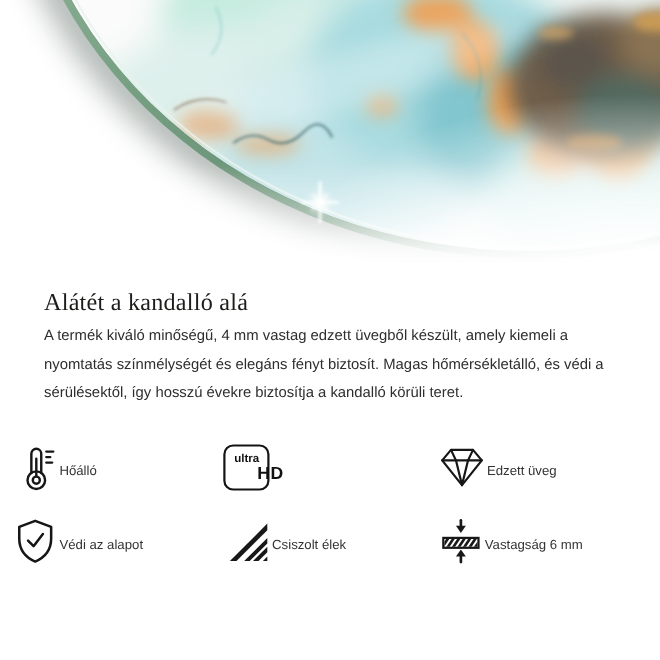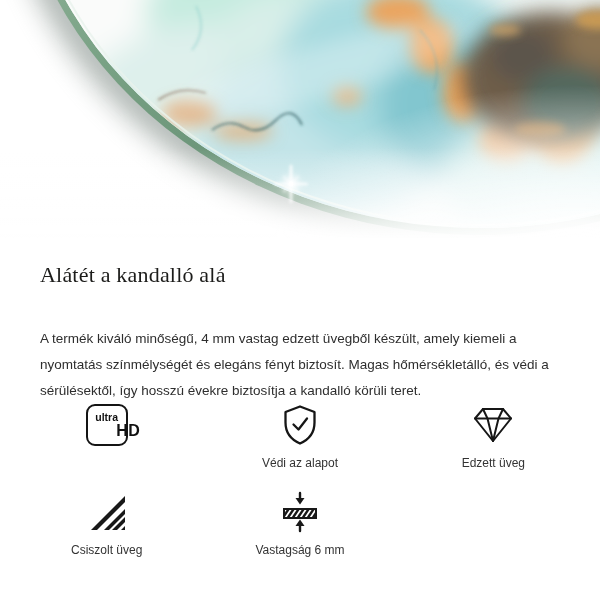--- a/index.html
+++ b/index.html
@@ -13,29 +13,29 @@
   .hero { position:absolute; top:0; left:0; width:600px; height:238px; }
   .hero svg { display:block; }
 
   .title {
     position:absolute; left:40px; top:246px;
     font-family:"Liberation Serif","DejaVu Serif",serif;
     font-weight:400; font-size:22px; line-height:37px;
     color:#1c1c1a; letter-spacing:0.2px; white-space:nowrap;margin-top:10px;
   }
   .desc {
-    position:absolute; left:40px; top:326px; width:540px;
+    position:absolute; left:40px; top:292px; width:540px;
     font-size:13.5px; line-height:26px; color:#2e2e2e;
   }
 
   .features {
     position:absolute; left:10px; top:400px; width:580px;
     display:grid; grid-template-columns:1fr 1fr 1fr; row-gap:17px;
   }
-  .feature { display:flex; flex-direction:column; align-items:center; }
+  .feature { display:flex; align-items:center; }
   .icon-box { height:50px; display:flex; align-items:center; justify-content:center; }
   .feature .label { margin-top:6px; font-size:12px; line-height:14px; color:#333333; }
 
   .uhd {
     width:42px; height:42px; border:2.5px solid #141414; border-radius:9px;
     display:flex; flex-direction:column; align-items:center; justify-content:center;
     color:#111111; background:#ffffff;
   }
   .uhd .t1 { font-size:10.5px; line-height:11px; font-weight:700; }
   .uhd .t2 { font-size:16px; line-height:16px; font-weight:700; letter-spacing:0.3px;margin-left:43px; }
@@ -150,62 +150,76 @@
   </figure>
 
   <h1 class="title">
     <span>Alátét a kandalló alá</span><br>
   </h1>
 
   <p class="desc">A termék kiváló minőségű, 4 mm vastag edzett üvegből készült, amely kiemeli a nyomtatás színmélységét és elegáns fényt biztosít. Magas hőmérsékletálló, és védi a sérülésektől, így hosszú évekre biztosítja a kandalló körüli teret.</p>
 
   <section class="features">
 
+    <div class="feature">
+      <div class="icon-box">
+        <svg width="44" height="44" viewBox="0 0 44 44" fill="none" stroke="#161616" stroke-width="2.2" stroke-linecap="round" stroke-linejoin="round">
+          <path d="M18.5 27 V9.5 a4.5 4.5 0 0 1 9 0 V27"></path>
+          <circle cx="23" cy="33.5" r="8"></circle>
+          <circle cx="23" cy="33.5" r="3.2"></circle>
+          <path d="M23 14 V29.5"></path>
+          <path d="M32 7.5 H38.5" stroke-width="2"></path>
+          <path d="M32 12.5 H35.8" stroke-width="2"></path>
+          <path d="M32 17.5 H37.5" stroke-width="2"></path>
+        </svg>
+      </div>
+      <div class="label">Hőálló</div>
+    </div>
 
     <div class="feature">
       <div class="icon-box">
         <div class="uhd">
           <span class="t1">ultra</span>
           <span class="t2">HD</span>
         </div>
       </div>
-    </div>
-
-    <div class="feature">
-      <div class="icon-box">
-        <svg width="44" height="44" viewBox="0 0 44 44" fill="none" stroke="#161616" stroke-width="2.3" stroke-linecap="round" stroke-linejoin="round">
-          <path d="M22 3.5 L36.5 9 V19.5 C36.5 30 30.5 36.8 22 40.5 C13.5 36.8 7.5 30 7.5 19.5 V9 Z"></path>
-          <path d="M15.5 21.5 L20.5 26.5 L29 15.5"></path>
-        </svg>
-      </div>
-      <div class="label">Védi az alapot</div>
     </div>
 
     <div class="feature">
       <div class="icon-box">
         <svg width="46" height="46" viewBox="0 0 46 46" fill="none" stroke="#161616" stroke-width="2" stroke-linecap="round" stroke-linejoin="round">
           <path d="M13 7 H33 L41 16.5 L23 39 L5 16.5 Z"></path>
           <path d="M5 16.5 H41"></path>
           <path d="M13 7 L17.5 16.5 L23 39"></path>
           <path d="M33 7 L28.5 16.5 L23 39"></path>
         </svg>
       </div>
       <div class="label">Edzett üveg</div>
     </div>
 
     <div class="feature">
       <div class="icon-box">
+        <svg width="44" height="44" viewBox="0 0 44 44" fill="none" stroke="#161616" stroke-width="2.3" stroke-linecap="round" stroke-linejoin="round">
+          <path d="M22 3.5 L36.5 9 V19.5 C36.5 30 30.5 36.8 22 40.5 C13.5 36.8 7.5 30 7.5 19.5 V9 Z"></path>
+          <path d="M15.5 21.5 L20.5 26.5 L29 15.5"></path>
+        </svg>
+      </div>
+      <div class="label">Védi az alapot</div>
+    </div>
+
+    <div class="feature">
+      <div class="icon-box">
         <svg width="44" height="44" viewBox="0 0 44 44" fill="#181818">
           <path d="M6 40 L40 6 L40 12 L12 40 Z"></path>
           <path d="M19 40 L40 19 L40 24 L24 40 Z"></path>
           <path d="M27 40 L40 27 L40 32 L32 40 Z"></path>
           <path d="M36 40 L40 36 L40 40 Z"></path>
         </svg>
       </div>
-      <div class="label">Csiszolt üveg</div>
+      <div class="label">Csiszolt élek</div>
     </div>
 
     <div class="feature">
       <div class="icon-box">
         <svg width="44" height="44" viewBox="0 0 44 44">
           <defs>
               <clipPath id="barClip">
                 <rect x="7" y="20" width="30" height="7"></rect>
               </clipPath>
             </defs>

